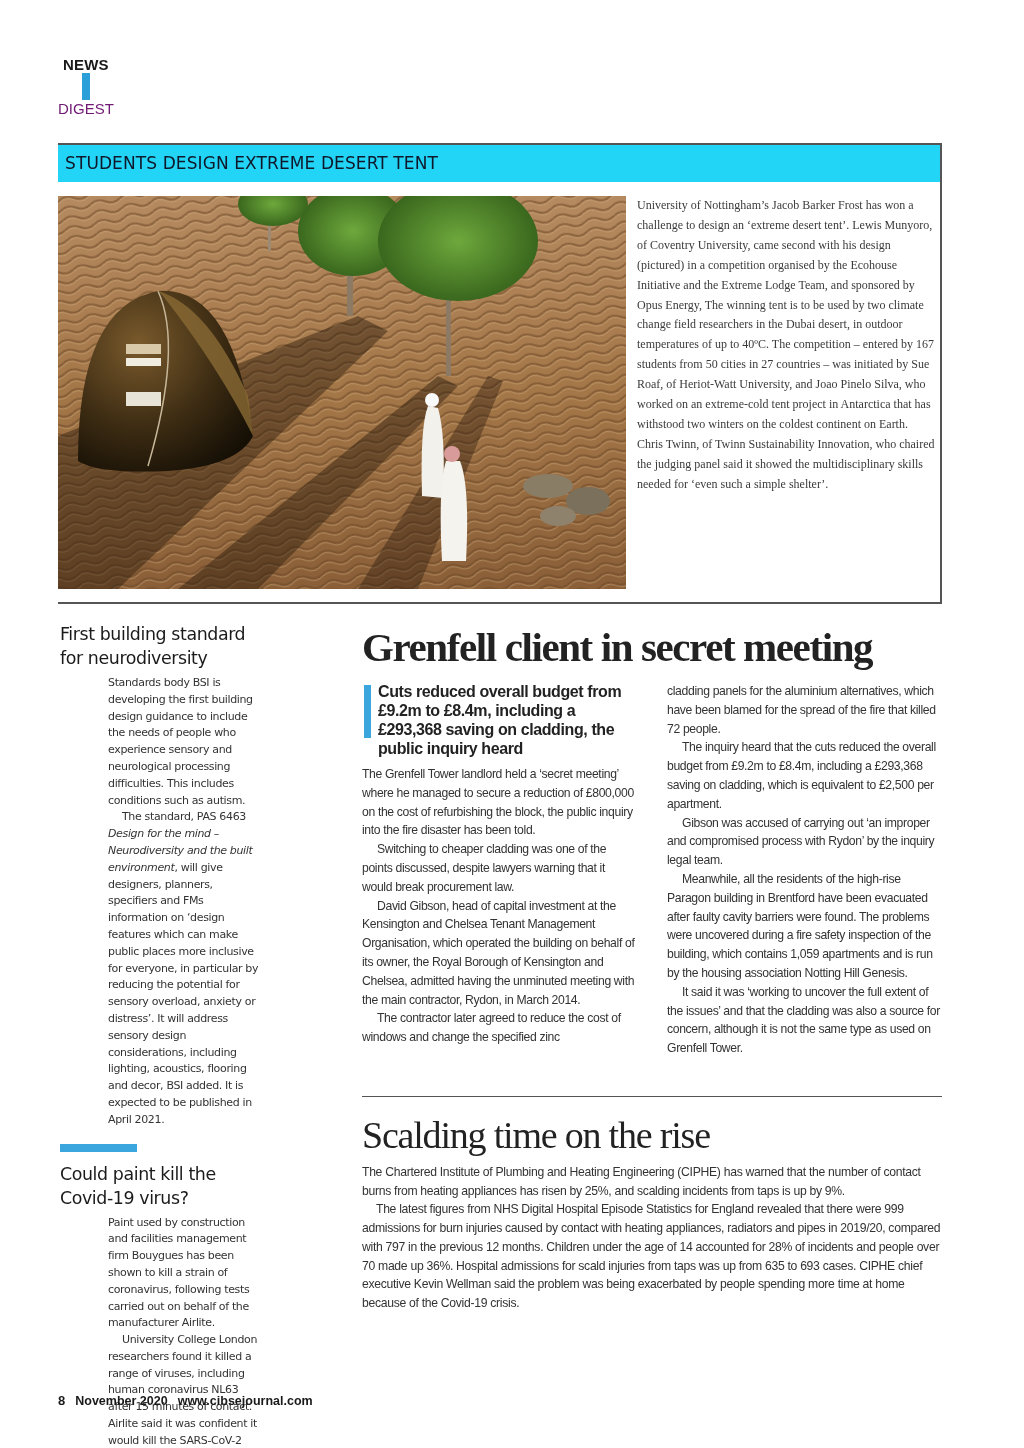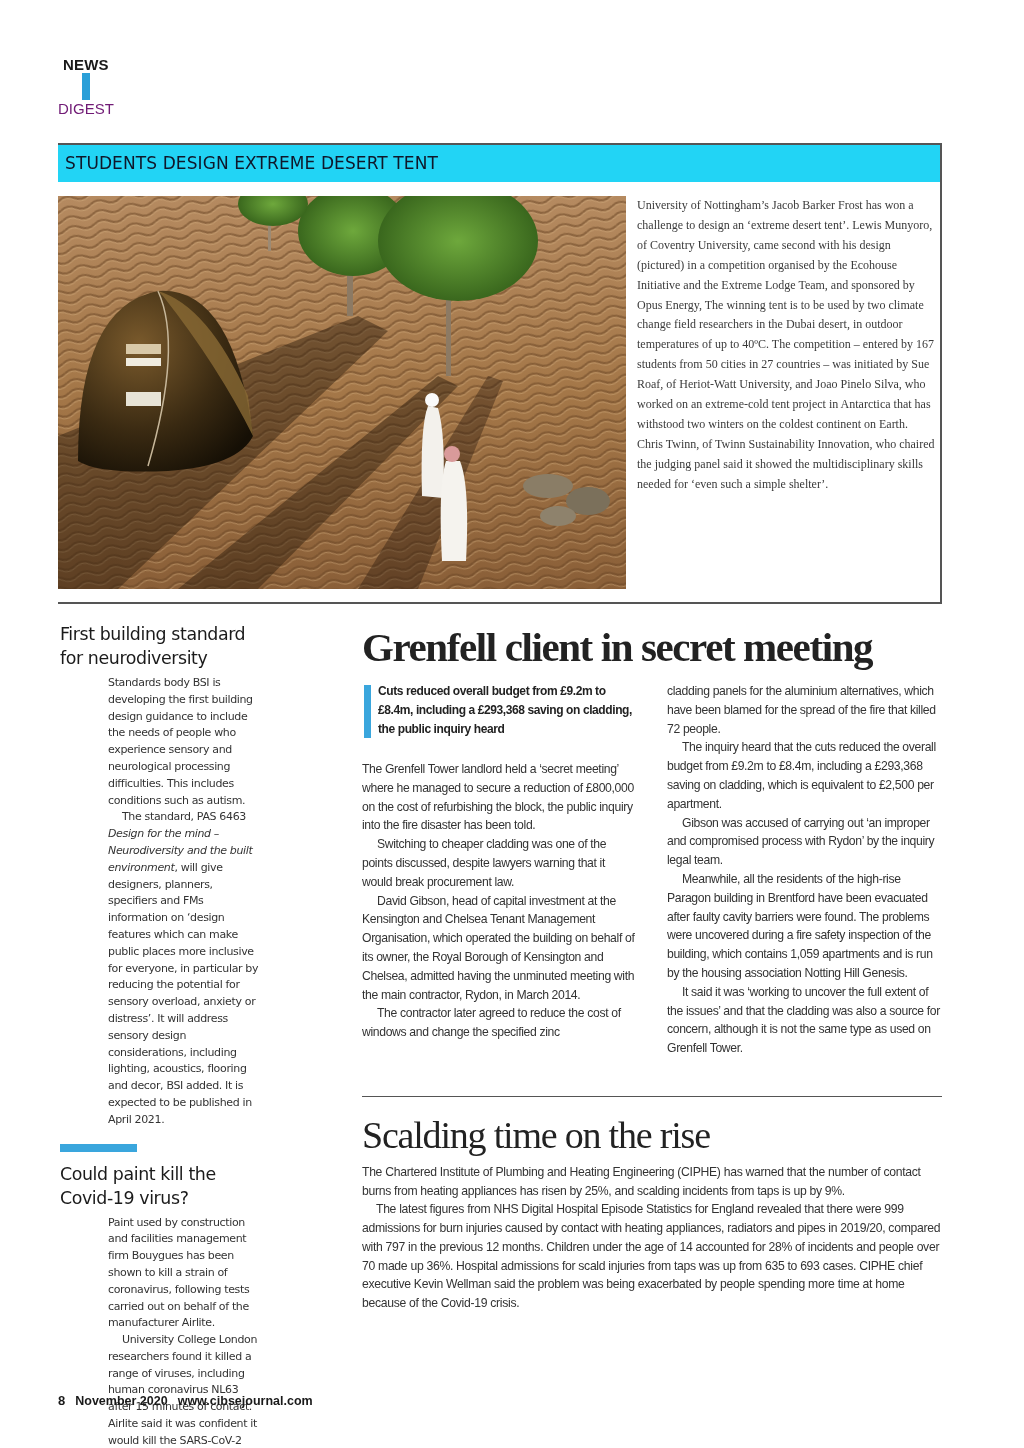--- a/index.html
+++ b/index.html
@@ -22,21 +22,21 @@
   .left-col h3 { font-size: 17.4px; font-weight: normal; line-height: 24px; color: #1a1a1a; letter-spacing: -0.4px; margin-bottom: 5px; }
   .left-col p { font-size: 11px; line-height: 16.8px; color: #333; letter-spacing: -0.35px; margin-left: 48px; }
   .left-col p.indent { text-indent: 14px; }
   .left-col .blue-rule { width: 77px; height: 8px; background: #3aa6dd; margin: 15px 0 10px; }
 
   .grenfell { position: absolute; left: 362px; top: 622px; width: 580px; }
   .grenfell h1 { font-family: "Liberation Serif", serif; font-size: 41px; font-weight: bold; letter-spacing: -1.4px; color: #222; line-height: 50px; }
   .g-cols { position: absolute; top: 60px; left: 0; width: 580px; }
   .g-col1 { position: absolute; left: 0; top: 0; width: 275px; }
   .g-col2 { position: absolute; left: 305px; top: 0; width: 275px; }
-  .standfirst { position: relative; padding-left: 16px; font-family: "Liberation Sans", sans-serif; font-weight: bold; font-size: 12px; line-height: 19px; color: #222; letter-spacing: -0.4px; margin-bottom: 21px; }
+  .standfirst { position: relative; padding-left: 16px; font-family: "Liberation Sans", sans-serif; font-weight: bold; font-size: 16px; line-height: 19px; color: #222; letter-spacing: -0.4px; margin-bottom: 7px; }
   .standfirst .sf-bar { position: absolute; left: 2px; top: 3px; width: 7px; height: 53px; background: #3aa6dd; }
   .g-text p { font-family: "Liberation Sans", sans-serif; font-size: 12.2px; line-height: 18.8px; color: #333; letter-spacing: -0.35px; }
   .g-text p.indent { text-indent: 15px; }
 
   .rule { position: absolute; left: 362px; top: 1096px; width: 580px; height: 1px; background: #555; }
 
   .scalding { position: absolute; left: 362px; top: 1110px; width: 585px; }
   .scalding h1 { font-family: "Liberation Serif", serif; font-size: 38px; font-weight: normal; letter-spacing: -1.2px; color: #222; line-height: 50px; }
   .scalding .body { margin-top: 3px; }
   .scalding p { font-family: "Liberation Sans", sans-serif; font-size: 12.2px; line-height: 18.7px; color: #333; letter-spacing: -0.3px; }

